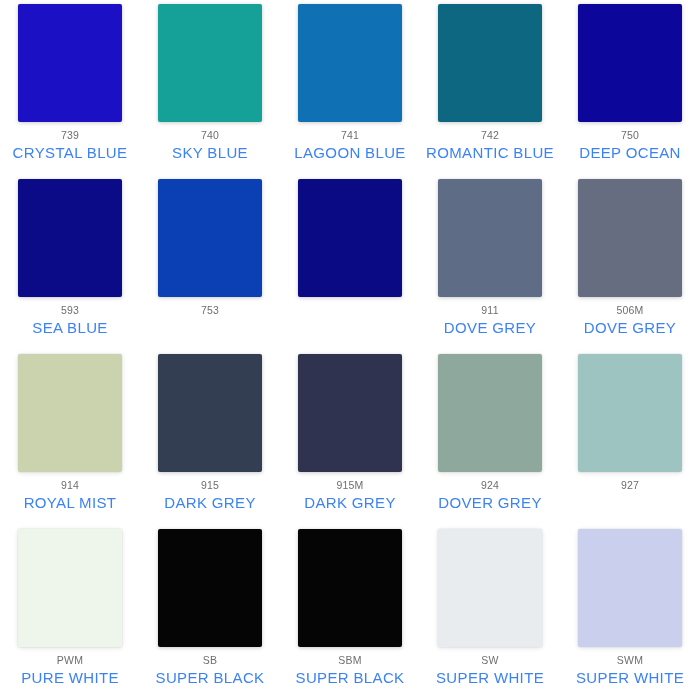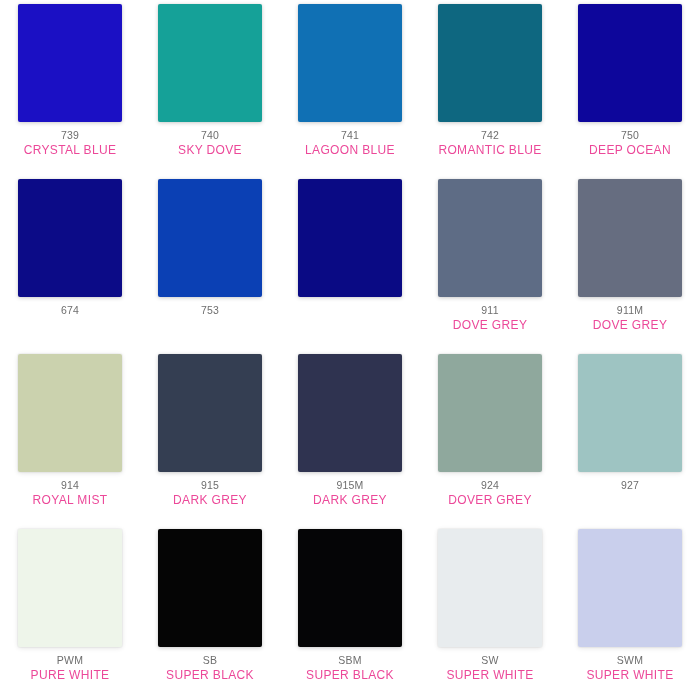--- a/index.html
+++ b/index.html
@@ -52,42 +52,42 @@
 
   .swatch-code {
     display: block;
     font-size: 10.5px;
     letter-spacing: 0.2px;
     color: #6e6e6e;
   }
 
   .swatch-name {
     display: block;
-    font-size: 12px;
+    font-size: 15px;
     letter-spacing: 0.35px;
-    color: #ec4899;
+    color: #3b82f6;
     white-space: nowrap;
   }
 </style>
 </head>
 <body>
 
 <div id="swatch-chart" style="background: rgb(255, 255, 255); border-radius: 26px;">
     <div class="swatch-cell">
       <div class="swatch-chip" style="background: rgb(27, 16, 196);"></div>
       <div class="swatch-caption">
         <span class="swatch-code">739</span>
         <span class="swatch-name">CRYSTAL BLUE</span>
       </div>
     </div>
     <div class="swatch-cell">
       <div class="swatch-chip" style="background: rgb(21, 161, 152);"></div>
       <div class="swatch-caption">
         <span class="swatch-code">740</span>
-        <span class="swatch-name">SKY DOVE</span>
+        <span class="swatch-name">SKY BLUE</span>
       </div>
     </div>
     <div class="swatch-cell">
       <div class="swatch-chip" style="background: rgb(16, 112, 180);"></div>
       <div class="swatch-caption">
         <span class="swatch-code">741</span>
         <span class="swatch-name">LAGOON BLUE</span>
       </div>
     </div>
     <div class="swatch-cell">
@@ -100,21 +100,22 @@
     <div class="swatch-cell">
       <div class="swatch-chip" style="background: rgb(13, 6, 155);"></div>
       <div class="swatch-caption">
         <span class="swatch-code">750</span>
         <span class="swatch-name">DEEP OCEAN</span>
       </div>
     </div>
     <div class="swatch-cell">
       <div class="swatch-chip" style="background: rgb(12, 11, 135);"></div>
       <div class="swatch-caption">
-        <span class="swatch-code">674</span>
+        <span class="swatch-code">593</span>
+        <span class="swatch-name">SEA BLUE</span>
       </div>
     </div>
     <div class="swatch-cell">
       <div class="swatch-chip" style="background: rgb(11, 64, 180);"></div>
       <div class="swatch-caption">
         <span class="swatch-code">753</span>
       </div>
     </div>
     <div class="swatch-cell">
       <div class="swatch-chip" style="background: rgb(10, 10, 132);"></div>
@@ -122,21 +123,21 @@
     <div class="swatch-cell">
       <div class="swatch-chip" style="background: rgb(94, 108, 133);"></div>
       <div class="swatch-caption">
         <span class="swatch-code">911</span>
         <span class="swatch-name">DOVE GREY</span>
       </div>
     </div>
     <div class="swatch-cell">
       <div class="swatch-chip" style="background: rgb(102, 109, 128);"></div>
       <div class="swatch-caption">
-        <span class="swatch-code">911M</span>
+        <span class="swatch-code">506M</span>
         <span class="swatch-name">DOVE GREY</span>
       </div>
     </div>
     <div class="swatch-cell">
       <div class="swatch-chip pale" style="background: rgb(203, 210, 174);"></div>
       <div class="swatch-caption">
         <span class="swatch-code">914</span>
         <span class="swatch-name">ROYAL MIST</span>
       </div>
     </div>

